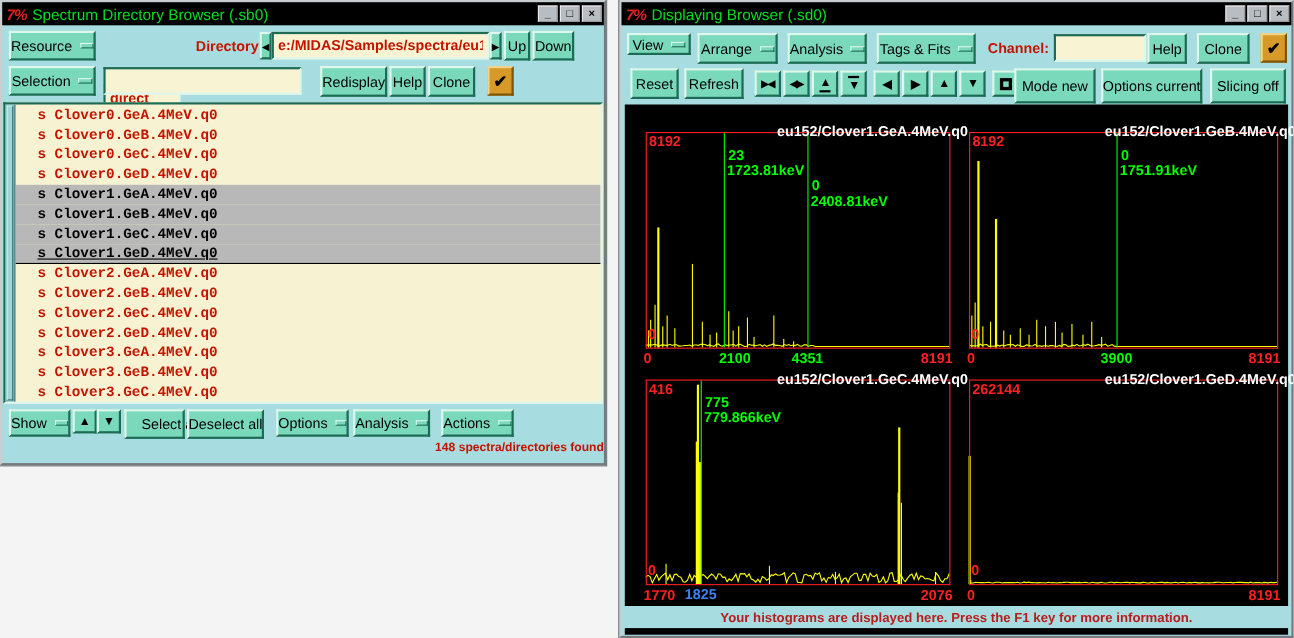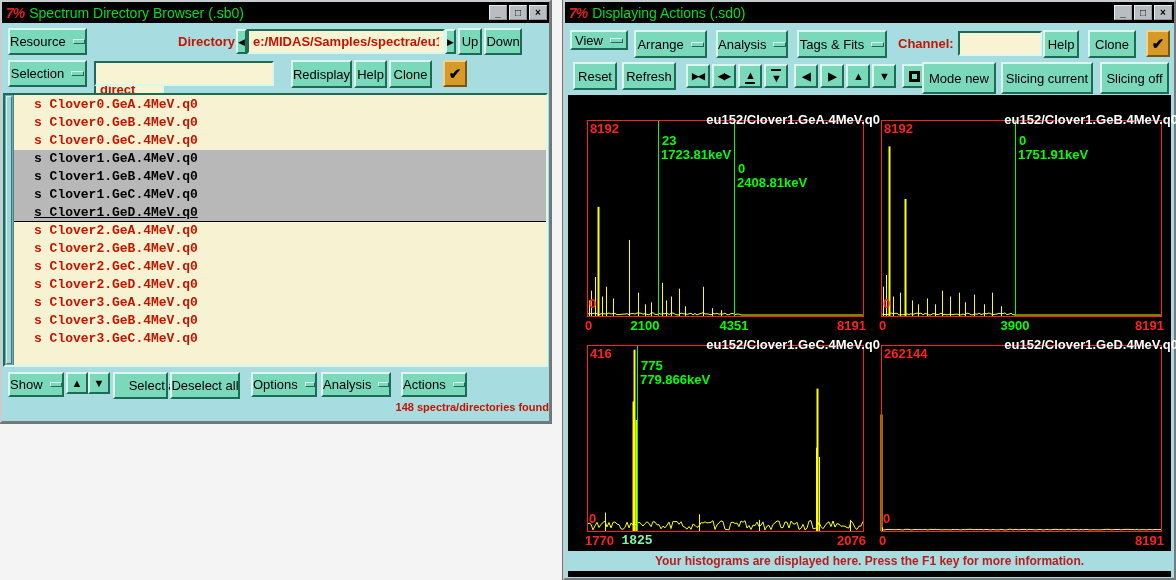--- a/index.html
+++ b/index.html
@@ -102,20 +102,21 @@
       <button class="btn check-btn" style="left:441px;top:37px;width:24px;height:27px;">✔</button>
 
       <div class="list-box">
         <div class="list-scrollbar">
             <div class="list-scroll-thumb"></div>
           </div>
         <div class="list-items" id="list-items">
             <div class="list-item">s Clover0.GeA.4MeV.q0</div>
             <div class="list-item">s Clover0.GeB.4MeV.q0</div>
             <div class="list-item">s Clover0.GeC.4MeV.q0</div>
+            <div class="list-item">s Clover0.GeD.4MeV.q0</div>
             <div class="list-item selected">s Clover1.GeA.4MeV.q0</div>
             <div class="list-item selected">s Clover1.GeB.4MeV.q0</div>
             <div class="list-item selected">s Clover1.GeC.4MeV.q0</div>
             <div class="list-item selected focused">s Clover1.GeD.4MeV.q0</div>
             <div class="list-item">s Clover2.GeA.4MeV.q0</div>
             <div class="list-item">s Clover2.GeB.4MeV.q0</div>
             <div class="list-item">s Clover2.GeC.4MeV.q0</div>
             <div class="list-item">s Clover2.GeD.4MeV.q0</div>
             <div class="list-item">s Clover3.GeA.4MeV.q0</div>
             <div class="list-item">s Clover3.GeB.4MeV.q0</div>
@@ -143,21 +144,21 @@
         <span>Actions</span>
           <span class="opt-dash"></span>
       </button>
       <div class="status-line" style="top:378px;">148 spectra/directories found</div>
     </div>
   </div>
 
   <div class="window" id="display">
     <div class="titlebar">
       <span class="win-icon">7%</span>
-      <span class="win-title">Displaying Actions (.sd0)</span>
+      <span class="win-title">Displaying Browser (.sd0)</span>
       <span class="win-btn">_</span>
       <span class="win-btn">□</span>
       <span class="win-btn">×</span>
     </div>
     <div class="win-body">
 
       <button class="btn" style="left:5px;top:7px;width:58px;height:20px;">
         <span>View</span>
           <span class="opt-dash"></span>
       </button>
@@ -202,21 +203,21 @@
       <button class="btn icon-btn" style="left:281px;top:41px;font-size:11px;">
           <span>▲</span>
         </button>
       <button class="btn icon-btn" style="left:307px;top:41px;font-size:11px;">
           <span>▼</span>
         </button>
       <button class="btn icon-btn" style="left:337px;top:41px;">
           <span class="sq"></span>
         </button>
       <button class="btn" style="left:357px;top:39px;width:74px;height:32px;">Mode new</button>
-      <button class="btn" style="left:436px;top:39px;width:92px;height:32px;">Slicing current</button>
+      <button class="btn" style="left:436px;top:39px;width:92px;height:32px;">Options current</button>
       <button class="btn" style="left:535px;top:39px;width:69px;height:32px;">Slicing off</button>
 
       <div class="plot-area" id="plot-area">
           <div class="panel" style="left: 19px; top: 25px; width: 277px; height: 197px;">
             <svg width="277" height="197">
               <polyline points="0,193.7906082169963 2,193.74720669093355 4,193.56240771441256 6,193.60486734855363 8,192.98876389039123 10,193.7281152888648 12,194.810818154471 14,193.74588497039582 16,193.56331071589887 18,193.93543195845746 20,193.8651796011077 22,193.00591713124885 24,194.0071773249982 26,193.41562925921102 28,193.38886642003152 30,194.6198354336042 32,194.57799154881945 34,194.34728456078656 36,194.0640508265756 38,194.10885881180036 40,193.62294853004906 42,194.69863385858292 44,193.58849824888912 46,193.63706239396893 48,194.01086191317626 50,193.00419212024846 52,193.09607030291016 54,193.18254613476432 56,194.2491679228619 58,193.52697382948548 60,194.40503039766568 62,194.86706391872653 64,193.24848774794674 66,192.68878847296816 68,194.298277700359 70,194.6535950598875 72,193.2422443714533 74,194.17918586936688 76,193.6916537672393 78,193.63674776876718 80,193.00122535966895 82,194.66143178781587 84,192.99129238460026 86,193.06084144687 88,194.09054919406213 90,194.93991540736332 92,194.818633172513 94,193.01114081678634 96,193.82447989828327 98,193.75627500509006 100,194.36070162118133 102,193.81325182994084 104,193.26430160445628 106,194.78983945363015 108,193.4773509890791 110,194.8933792787455 112,193.94911129825562 114,193.49935024612304 116,192.67294166276324 118,193.98775647183973 120,193.89796620693895 122,194.16571400833783 124,194.88586953991557 126,193.26622843929658 128,194.0084663070515 130,193.2046332765855 132,194.2898961287532 134,193.68846181454325 136,194.177742397774 138,193.0085640740432 140,194.6213504377948 142,194.71968519779853 144,193.51014388391374 146,193.5257269038353 148,194.7033668273734 150,194.127266713243 152,194.10730864676367 154,195 156,195 158,195 160,195 162,195 164,195 166,195 168,195 170,195 172,195 174,195 176,195 178,195 180,195 182,195 184,195 186,195 188,195 190,195 192,195 194,195 196,195 198,195 200,195 202,195 204,195 206,195 208,195 210,195 212,195 214,195 216,195 218,195 220,195 222,195 224,195 226,195 228,195 230,195 232,195 234,195 236,195 238,195 240,195 242,195 244,195 246,195 248,195 250,195 252,195 254,195 256,195 258,195 260,195 262,195 264,195 266,195 268,195 270,195 272,195 274,195 276,195" fill="none" stroke="#ffff00" stroke-width="1"></polyline>
               <line x1="2.5" x2="2.5" y1="196" y2="180.4" stroke="#ffff00" stroke-width="1"></line>
               <line x1="4.5" x2="4.5" y1="196" y2="170.65" stroke="#ffff00" stroke-width="1"></line>
               <line x1="8.5" x2="8.5" y1="196" y2="157" stroke="#ffff00" stroke-width="1"></line>
               <line x1="11.5" x2="11.5" y1="196" y2="86.79999999999998" stroke="#ffff00" stroke-width="2"></line>
@@ -240,21 +241,21 @@
               <line x1="147.5" x2="147.5" y1="1" y2="196" stroke="#00ff00"></line>
             </svg>
             <div class="sp-label sp-title" style="right: -16px;">eu152/Clover1.GeA.4MeV.q0</div>
             <div class="sp-label sp-red" style="left: 3px; top: 1px;">8192</div>
             <div class="sp-label sp-red" style="left: 2px; top: 176px;">0</div>
             <div class="sp-label sp-green" style="left: 75px; top: 13px;">23</div>
             <div class="sp-label sp-green" style="left: 74px; top: 27px;">1723.81keV</div>
             <div class="sp-label sp-green" style="left: 151px; top: 41px;">0</div>
             <div class="sp-label sp-green" style="left: 150px; top: 55px;">2408.81keV</div>
             <div class="sp-label" style="color: rgb(255, 32, 32); top: 198px; left: -2px;">0</div>
-            <div class="sp-label" style="color: rgb(0, 255, 0); top: 198px; left: 58px; transform: translateX(-50%);">2100</div>
+            <div class="sp-label" style="color: rgb(0, 255, 0); top: 198px; left: 81px; transform: translateX(-50%);">2100</div>
             <div class="sp-label" style="color: rgb(0, 255, 0); top: 198px; left: 147px; transform: translateX(-50%);">4351</div>
             <div class="sp-label" style="color: rgb(255, 32, 32); top: 198px; right: -2px;">8191</div>
           </div>
           <div class="panel" style="left: 313px; top: 25px; width: 281px; height: 197px;">
             <svg width="281" height="197">
               <polyline points="0,193.52990326224827 2,194.44036500594578 4,194.46767464276402 6,194.51462921192498 8,194.13815136600192 10,192.8791833993355 12,193.94714117023722 14,193.40843875693156 16,193.23941779301316 18,194.96094184100255 20,194.74633372143376 22,194.68230929547641 24,194.5676685548136 26,193.8231821844997 28,194.635509695814 30,193.69490472296252 32,194.46959996011947 34,193.67107291879412 36,193.15267902786658 38,193.42633103329874 40,193.16904184623343 42,194.75872284075245 44,193.43116463109757 46,194.00148497550654 48,194.98911772997306 50,194.88753737525548 52,193.51227534804212 54,193.90303507103863 56,194.59456474992726 58,194.37786351120752 60,193.07015050392317 62,194.73983928732946 64,194.30243084350974 66,194.89317226067092 68,194.30657158313412 70,194.30116914701276 72,194.69772295373585 74,194.23501898010727 76,194.10874405867887 78,194.7129014904527 80,194.99336364830845 82,193.97977998834102 84,194.8728706454085 86,193.11663449039497 88,193.53560999234486 90,194.91141684176958 92,194.7197711511813 94,193.75313582476136 96,194.38282516172436 98,193.04627901177295 100,194.52742745276726 102,194.01457945725136 104,193.4165637288317 106,193.92386175313777 108,192.878456772306 110,194.00844977653864 112,194.54082944729458 114,194.35251127854175 116,193.9870030149948 118,193.29592465273663 120,193.76111917739735 122,193.5704749729 124,192.92009452517888 126,194.71239804488607 128,194.17085840432625 130,193.21222854277957 132,194.73965987349953 134,194.8822181602735 136,195 138,195 140,195 142,195 144,195 146,195 148,195 150,195 152,195 154,195 156,195 158,195 160,195 162,195 164,195 166,195 168,195 170,195 172,195 174,195 176,195 178,195 180,195 182,195 184,195 186,195 188,195 190,195 192,195 194,195 196,195 198,195 200,195 202,195 204,195 206,195 208,195 210,195 212,195 214,195 216,195 218,195 220,195 222,195 224,195 226,195 228,195 230,195 232,195 234,195 236,195 238,195 240,195 242,195 244,195 246,195 248,195 250,195 252,195 254,195 256,195 258,195 260,195 262,195 264,195 266,195 268,195 270,195 272,195 274,195 276,195 278,195 280,195" fill="none" stroke="#ffff00" stroke-width="1"></polyline>
               <line x1="2.5" x2="2.5" y1="196" y2="166.75" stroke="#ffff00" stroke-width="1"></line>
               <line x1="5.5" x2="5.5" y1="196" y2="155.05" stroke="#ffff00" stroke-width="1"></line>
               <line x1="8.5" x2="8.5" y1="196" y2="26.349999999999994" stroke="#ffff00" stroke-width="2"></line>
               <line x1="12.5" x2="12.5" y1="196" y2="176.5" stroke="#ffff00" stroke-width="1"></line>
@@ -299,21 +300,21 @@
               <line x1="263.5" x2="263.5" y1="186" y2="174.9" stroke="#ffff00" stroke-width="1"></line>
               <rect x="0.5" y="0.5" width="276" height="186" fill="none" stroke="#ff2020"></rect>
               <line x1="50.5" x2="50.5" y1="1" y2="186" stroke="#00ff00"></line>
             </svg>
             <div class="sp-label sp-title" style="right: -16px;">eu152/Clover1.GeC.4MeV.q0</div>
             <div class="sp-label sp-red" style="left: 3px; top: 1px;">416</div>
             <div class="sp-label sp-red" style="left: 2px; top: 166px;">0</div>
             <div class="sp-label sp-green" style="left: 54px; top: 13px;">775</div>
             <div class="sp-label sp-green" style="left: 53px; top: 27px;">779.866keV</div>
             <div class="sp-label" style="color: rgb(255, 32, 32); top: 188px; left: -2px;">1770</div>
-            <div class="sp-label" style="color: #86efac; top: 188px; left: 50px; transform: translateX(-50%); font-family: Liberation Mono, monospace;">1825</div>
+            <div class="sp-label" style="color: #3b82f6; top: 188px; left: 50px; transform: translateX(-50%);">1825</div>
             <div class="sp-label" style="color: rgb(255, 32, 32); top: 188px; right: -2px;">2076</div>
           </div>
           <div class="panel" style="left: 313px; top: 250px; width: 281px; height: 187px;">
             <svg width="281" height="187">
               <polyline points="0,184.37453718629013 2,184.8805334467534 4,184.9378185886843 6,184.40088217120524 8,184.524026124564 10,184.62935102633108 12,184.60676950467752 14,184.7193212659983 16,184.5475305786617 18,184.43239797355048 20,184.7933757182546 22,184.99090760309528 24,184.2718053369159 26,184.37441387628857 28,184.3773176195957 30,184.99327451760507 32,184.68884803625568 34,184.53426565969457 36,184.61368558745738 38,184.61473437155504 40,184.62767411233114 42,184.75663037123718 44,184.29897653757408 46,184.93696144103353 48,184.73814923759923 50,184.25238845529313 52,184.69108983492666 54,184.25824086491764 56,184.6740188923059 58,184.55093107229007 60,184.79890302683972 62,184.85653982218355 64,184.6717778743822 66,184.7546758898264 68,184.7327519649714 70,184.99426842107346 72,184.38055624374655 74,184.71163426503725 76,184.57355138139147 78,184.71741086798534 80,184.96998601841182 82,184.53548016110156 84,184.78261119998527 86,184.47309011227546 88,184.34191854646522 90,184.2979197342284 92,184.6306262957556 94,184.6458437654255 96,184.43819527178724 98,184.6561221496556 100,184.4473915180061 102,184.80881534544193 104,184.5108553102864 106,184.41157158552298 108,184.74451181061937 110,184.9577136547612 112,184.3641916820025 114,184.8383708831342 116,184.8456855155397 118,184.85887391552703 120,184.36171118731238 122,184.7562383316122 124,184.9764475831501 126,184.82161725463067 128,184.27764625790437 130,184.26571353899686 132,184.85009306795803 134,184.3786661947975 136,184.5340834806869 138,184.81742072132417 140,184.52430615421105 142,184.4506559237102 144,184.34446164513938 146,184.89703006398307 148,184.34455200370493 150,184.5395975332875 152,184.6184202688029 154,184.88848715397808 156,184.88676688838936 158,184.4776047932161 160,184.58078683142924 162,184.9433364065662 164,184.8576143934075 166,184.3399271231517 168,184.85551286208815 170,184.7860796414409 172,184.50752420964278 174,184.35670172089337 176,184.41384117029793 178,184.8484677616488 180,184.4153165005073 182,184.76836687248945 184,184.92700853611248 186,184.51677654601355 188,184.29555616562908 190,184.9780532337157 192,184.511741691811 194,184.3933938962873 196,184.60634492201544 198,184.94648340237046 200,184.4744526399169 202,184.87337139253225 204,184.56401784103085 206,184.40251082621143 208,184.89058749353885 210,184.89433115110734 212,184.66015337614155 214,184.81275701344106 216,184.7467494831551 218,184.9129186499361 220,184.78625949945393 222,184.655940310603 224,184.40108018912468 226,184.36435854631196 228,184.36994243338611 230,184.77952241347916 232,184.71388790031057 234,184.49088884771894 236,184.54396967934818 238,184.4054060544446 240,184.92356755439005 242,184.5723899751529 244,184.38544212116395 246,184.40015464937127 248,184.40589045962412 250,184.64417628361193 252,184.5374511519298 254,184.88237940133268 256,184.25537769208103 258,184.9359435426919 260,184.6903369895732 262,184.61969800586255 264,184.67882115975394 266,184.94526673862617 268,184.43164452787676 270,184.62725322755148 272,184.8413979979204 274,184.44344391873108 276,184.64059859884156 278,184.62641185750905 280,184.38913535740133" fill="none" stroke="#ffff00" stroke-width="1"></polyline>
               <line x1="0.5" x2="0.5" y1="186" y2="69.45" stroke="#ffff00" stroke-width="2"></line>
               <line x1="1.5" x2="1.5" y1="186" y2="182.3" stroke="#ffff00" stroke-width="1"></line>
               <rect x="0.5" y="0.5" width="280" height="186" fill="none" stroke="#ff2020"></rect>
             </svg>
             <div class="sp-label sp-title" style="right: -16px;">eu152/Clover1.GeD.4MeV.q0</div>

